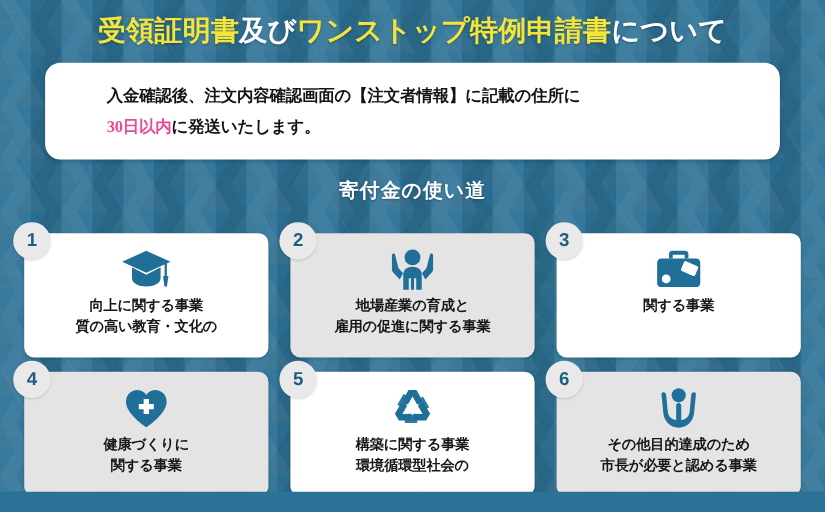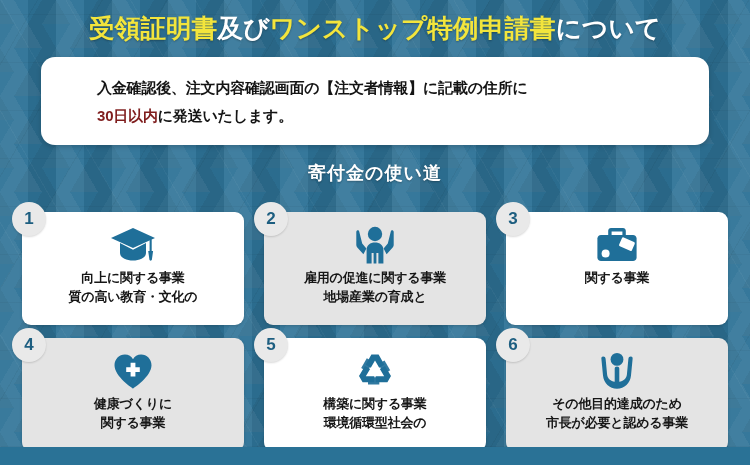--- a/index.html
+++ b/index.html
@@ -80,21 +80,21 @@
     padding: 17px 0 0 56px;
   }
   .notice-line {
     font-size: 15px;
     font-weight: bold;
     color: #141414;
     line-height: 28px;
     white-space: nowrap;
     letter-spacing: -0.2px;
   }
-  .n-red { color: #7f1d1d; }
+  .n-red { color: #ec4899; font-family: Liberation Serif, serif; }
 
   
   #section-title {
     position: absolute;
     top: 161px;
     left: 0;
     width: 750px;
     text-align: center;
     font-size: 18px;
     font-weight: bold;
@@ -212,22 +212,22 @@
       <div class="card-badge">2</div>
       <div class="card-icon">
         <svg width="44" height="40" viewBox="0 0 44 40" fill="#1f6f99">
           <circle cx="22" cy="9" r="7.2"></circle>
           <path d="M22 17.5 C17.2 17.5 13.6 20.2 13.6 24.6 L13.6 38.5 L18.6 38.5 L18.6 28 L20.6 28 L20.6 38.5 L23.4 38.5 L23.4 28 L25.4 28 L25.4 38.5 L30.4 38.5 L30.4 24.6 C30.4 20.2 26.8 17.5 22 17.5 Z"></path>
           <path d="M13.4 23.5 L9.2 18.6 L6.2 6.5 C5.8 4.7 3.3 5.1 3.3 7 L3.3 20 C3.3 21 3.6 21.8 4.3 22.6 L10.4 29.2 Z"></path>
           <path d="M30.6 23.5 L34.8 18.6 L37.8 6.5 C38.2 4.7 40.7 5.1 40.7 7 L40.7 20 C40.7 21 40.4 21.8 39.7 22.6 L33.6 29.2 Z"></path>
         </svg>
       </div>
       <div class="card-label">
+        <span>地場産業の育成と</span>
         <span>雇用の促進に関する事業</span>
-        <span>地場産業の育成と</span>
       </div>
     </div>
 
     <div class="use-card bg-white">
       <div class="card-badge">3</div>
       <div class="card-icon">
         <svg width="42" height="38" viewBox="0 0 42 38" fill="#1f6f99">
           <path d="M15 2 L27 2 C28.6 2 29.8 3.2 29.8 4.8 L29.8 9 L26.4 9 L26.4 5.6 L15.6 5.6 L15.6 9 L12.2 9 L12.2 4.8 C12.2 3.2 13.4 2 15 2 Z"></path>
           <path d="M5 9 L37 9 C39 9 40.6 10.6 40.6 12.6 L40.6 31.4 C40.6 33.4 39 35 37 35 L5 35 C3 35 1.4 33.4 1.4 31.4 L1.4 12.6 C1.4 10.6 3 9 5 9 Z"></path>
           <rect x="24" y="13.4" width="14" height="9.6" rx="1.4" fill="#ffffff" transform="rotate(24 31 18)"></rect>

